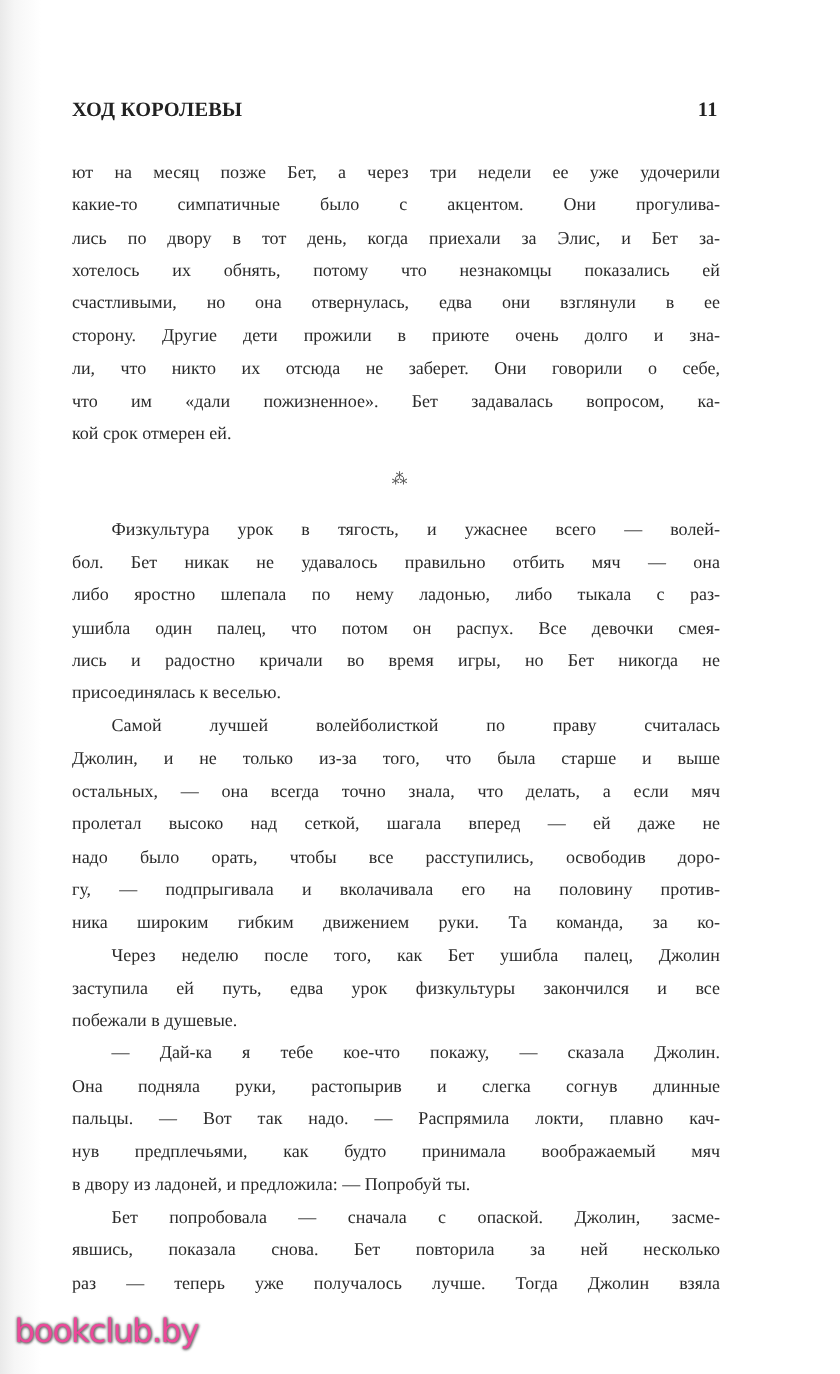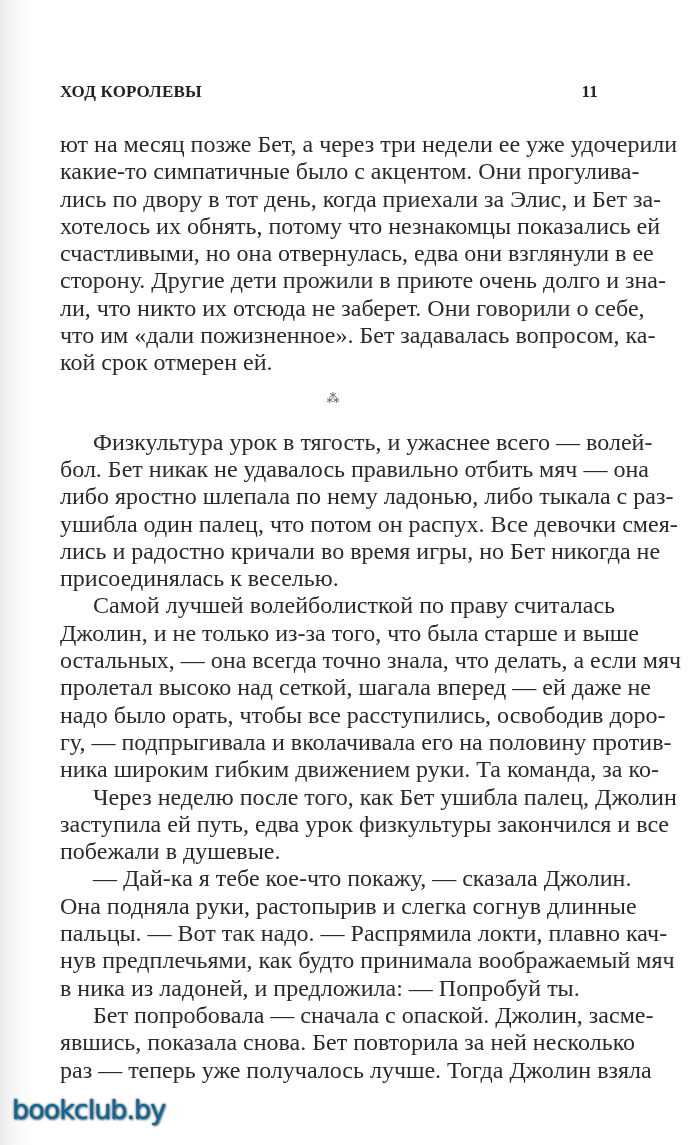--- a/index.html
+++ b/index.html
@@ -11,34 +11,34 @@
   }
   .page { position: absolute; left: 60px; top: 0; width: 540px; }
   .running-head {
     position: absolute; top: 82px; left: 0; width: 540px; height: 26px;
     font-size: 17px; font-weight: bold; letter-spacing: 0.2px; color: #222;
   }
   .running-head .title { position: absolute; left: 0; top: 0; }
   .running-head .num { position: absolute; right: 2px; top: 0; }
   .body-text { position: absolute; top: 131px; left: 0; width: 540px; }
   .line {
-    height: 27.3px; line-height: 27.3px; font-size: 24px;
+    height: 27.3px; line-height: 27.3px; font-size: 15px;
     white-space: nowrap; text-align: justify; text-align-last: justify;
     overflow: visible;
   }
   .line.last { text-align-last: left; }
   .line.indent { padding-left: 33px; }
   .separator {
     height: 52px; line-height: 44px; text-align: center; font-size: 13px; color: #555;
     padding-left: 6px;
   }
   .watermark {
     position: absolute; left: 12px; top: 1094px;
     font-family: "DejaVu Sans", sans-serif; font-size: 27px; letter-spacing: -1px;
-    color: #0369a1;
+    color: #ec4899;
     text-shadow: 0 0 2px #666, 0 0 3px #888, 1px 1px 2px #777;
   }
 </style>
 </head>
 <body>
 
 <div class="page">
   <div class="running-head">
     <span class="title">ХОД КОРОЛЕВЫ</span>
     <span class="num">11</span>
@@ -82,21 +82,21 @@
       <div class="line indent">Через неделю после того, как Бет ушибла палец, Джолин</div>
       <div class="line">заступила ей путь, едва урок физкультуры закончился и все</div>
       <div class="line last">побежали в душевые.</div>
     </div>
 
     <div>
       <div class="line indent">— Дай-ка я тебе кое-что покажу, — сказала Джолин.</div>
       <div class="line">Она подняла руки, растопырив и слегка согнув длинные</div>
       <div class="line">пальцы. — Вот так надо. — Распрямила локти, плавно кач-</div>
       <div class="line">нув предплечьями, как будто принимала воображаемый мяч</div>
-      <div class="line last">в ника из ладоней, и предложила: — Попробуй ты.</div>
+      <div class="line last">в двору из ладоней, и предложила: — Попробуй ты.</div>
     </div>
 
     <div>
       <div class="line indent">Бет попробовала — сначала с опаской. Джолин, засме-</div>
       <div class="line">явшись, показала снова. Бет повторила за ней несколько</div>
       <div class="line">раз — теперь уже получалось лучше. Тогда Джолин взяла</div>
     </div>
   </div>
 </div>
 

